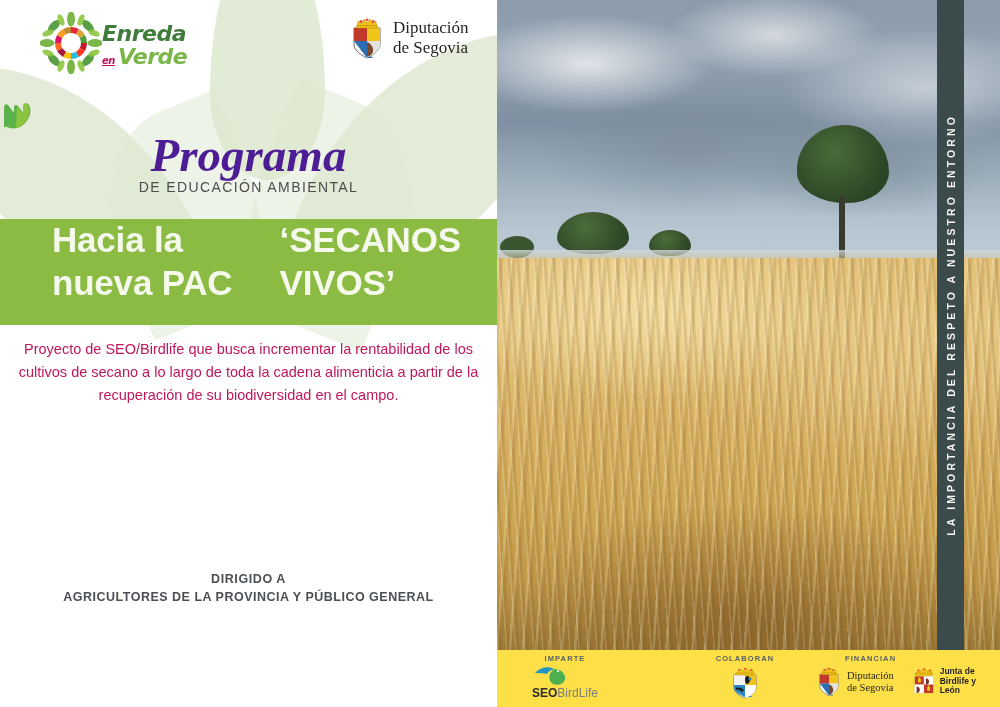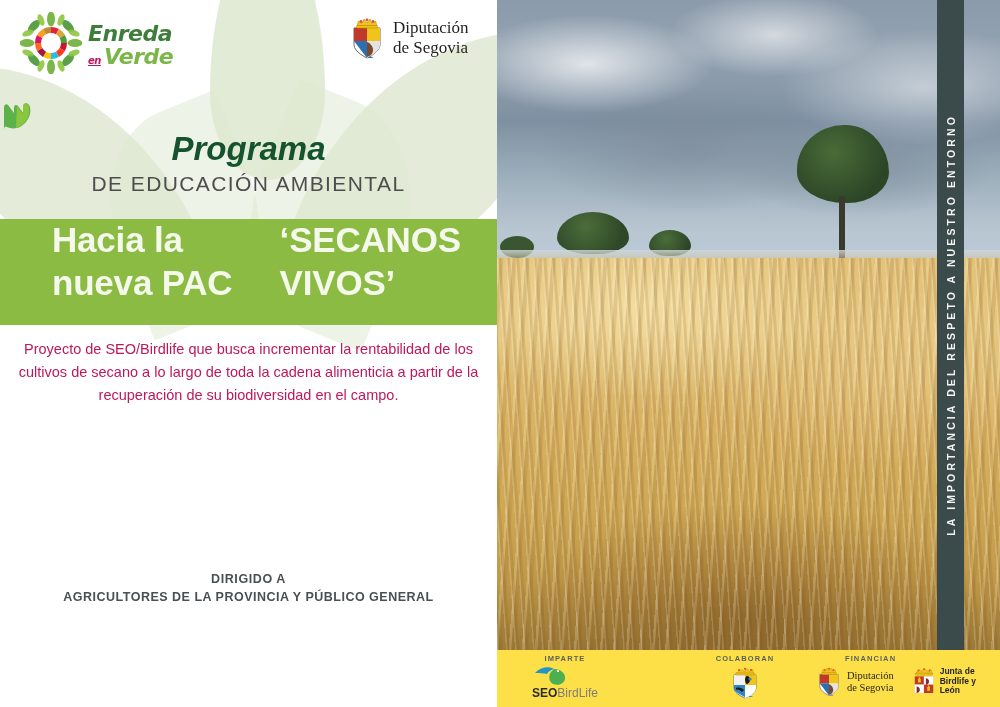--- a/index.html
+++ b/index.html
@@ -79,24 +79,23 @@
   #top-logos {
     position: absolute;
     left: 0; top: 0;
     width: 497px;
     height: 92px;
     display: flex;
     align-items: center;
   }
   #logo-enreda {
     position: absolute;
-    left: 20px; top: 12px;
+    left: 40px; top: 12px;
     display: flex;
     align-items: center;
-    gap: 6px;
   }
   .sdg-wheel-wrap {
     position: relative;
     width: 62px; height: 62px;
   }
   .enreda-text {
     line-height: 1;
     padding-top: 4px;
   }
   .enreda-l1 {
@@ -141,35 +140,34 @@
 
   
   #programa-block {
     position: absolute;
     left: 0; top: 100px;
     width: 497px;
     text-align: center;
   }
   #leaf-mark { height: 32px; margin-bottom: -2px; }
   #programa-title {
-    font-family: Liberation Sans, sans-serif;
-    font-size: 33px;
+    font-family: Liberation Serif, serif;
+    font-size: 47px;
     font-weight: bold;
     font-style: italic;
-    color: #14532d;
+    color: #4c1d95;
     letter-spacing: 0px;
     line-height: 1;
     margin-top: 2px;
   }
   #programa-sub {
     font-family: "Liberation Sans", sans-serif;
-    font-size: 21px;
+    font-size: 14px;
     color: #4d4d4d;
     letter-spacing: 1.4px;
-    margin-top: 7px;
   }
 
   
   #green-band {
     position: absolute;
     left: 0; top: 219px;
     width: 497px;
     height: 106px;
     background: #8cbb43;
     display: flex;

